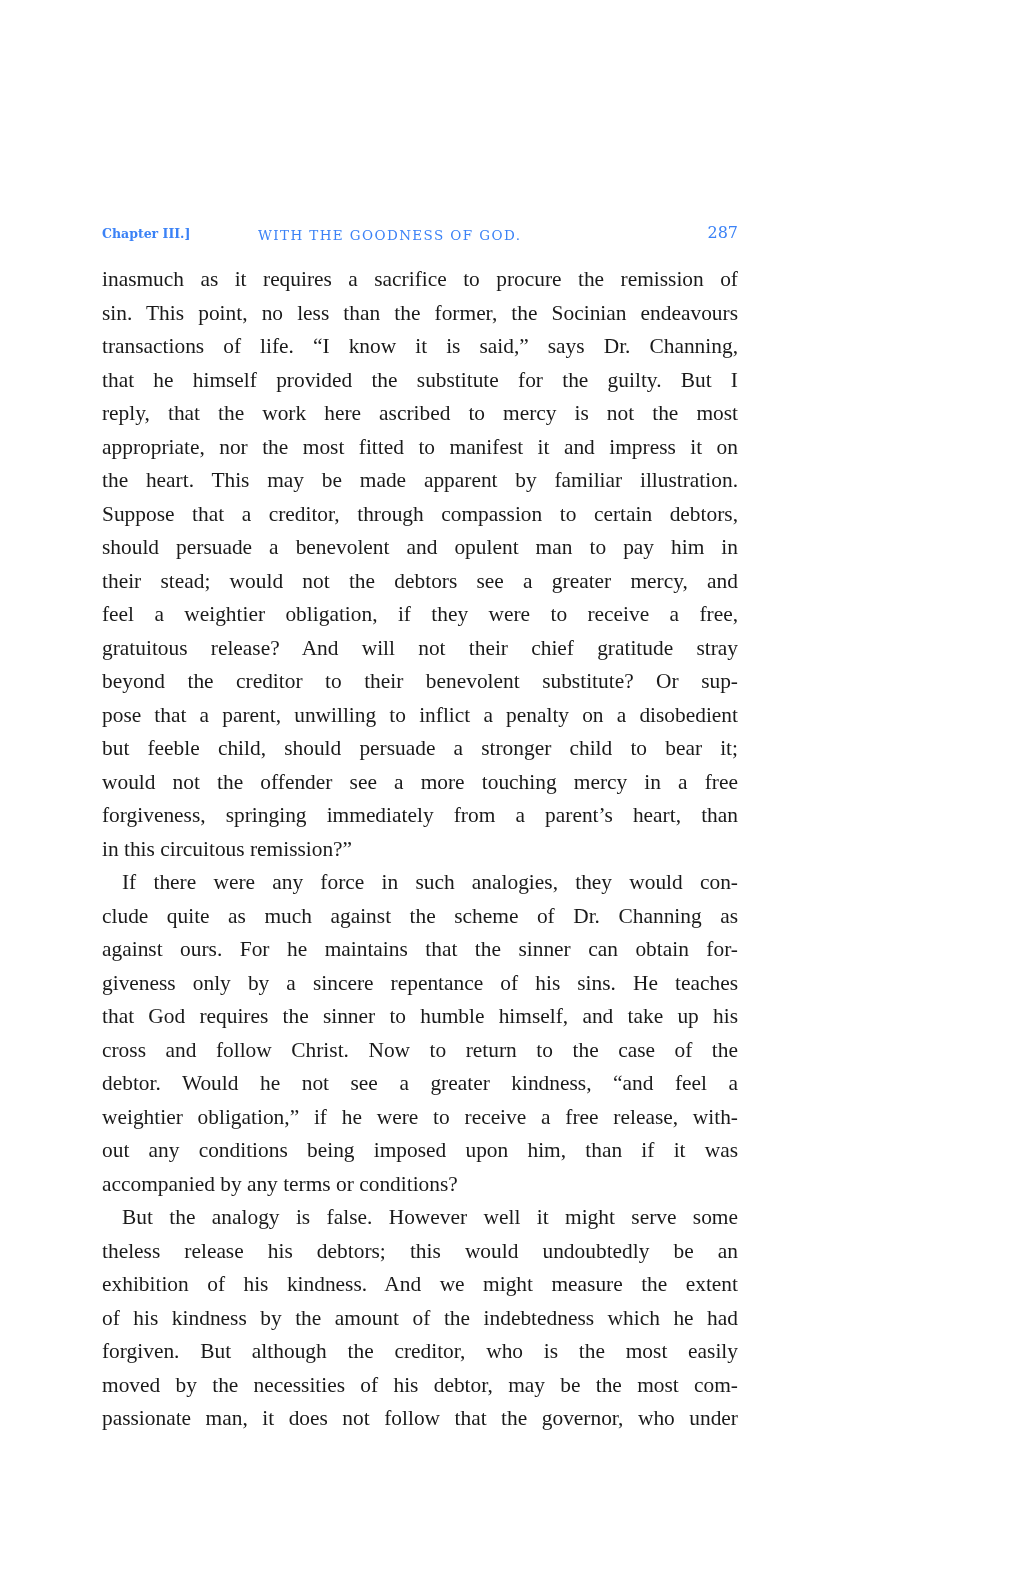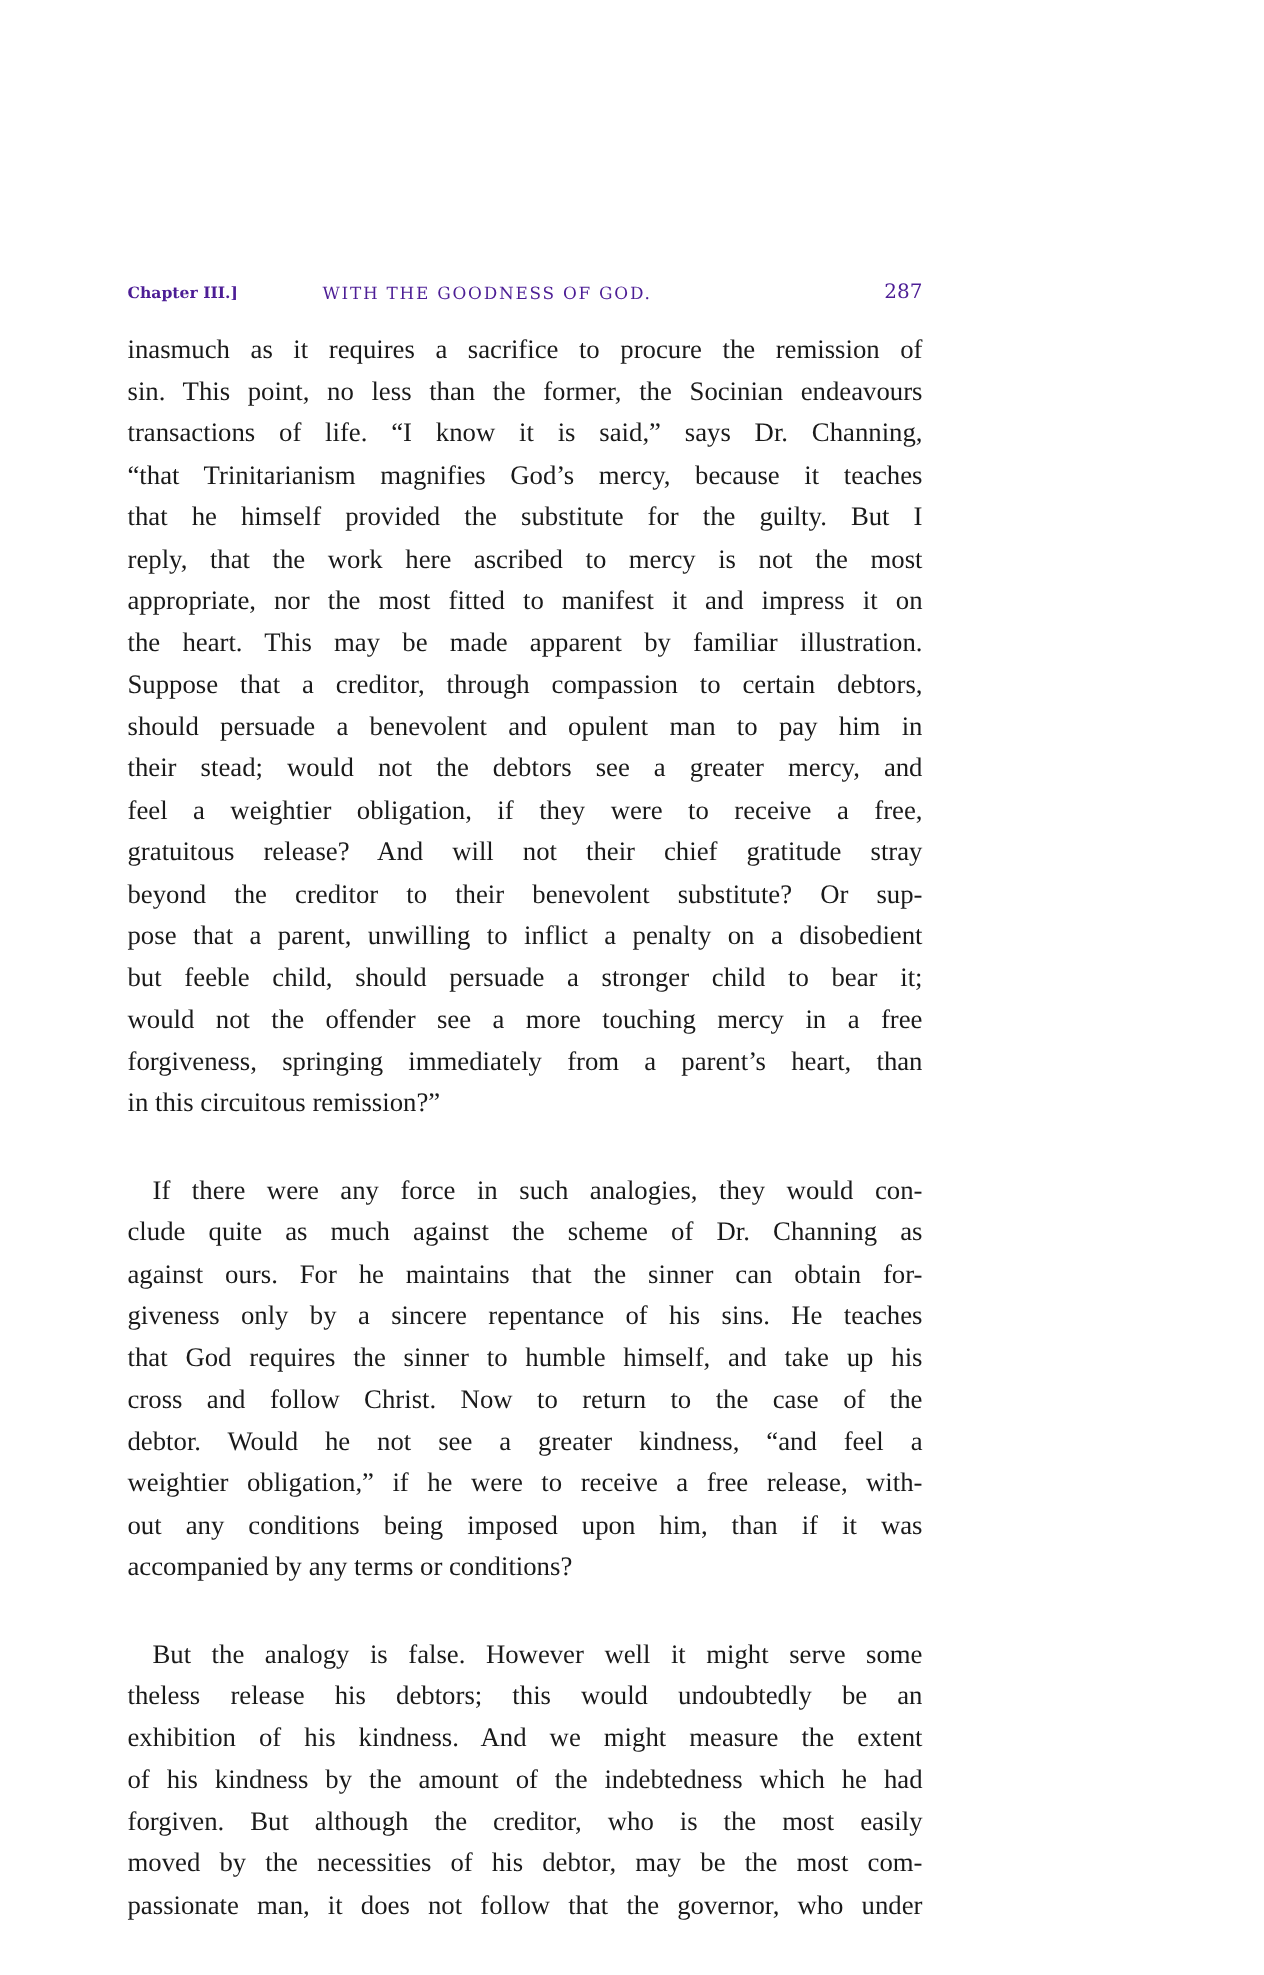--- a/index.html
+++ b/index.html
@@ -17,21 +17,21 @@
     .page {
       position: absolute;
       left: 102px;
       top: 222px;
       width: 636px;
     }
     .running-head {
       position: relative;
       height: 24px;
       font-family: "DejaVu Serif", serif;
-      color: #4c1d95;
+      color: #3b82f6;
     }
     .running-head .chapter {
       position: absolute;
       left: 0;
       top: 4px;
       font-size: 12.5px;
       font-weight: bold;
     }
     .running-head .title {
       position: absolute;
@@ -58,40 +58,38 @@
       white-space: nowrap;
       text-align: justify;
       text-align-last: justify;
       height: 33.5px;
     }
     .line.last {
       text-align-last: left;
     }
     .line.indent {
       padding-left: 20px;
-      margin-top: 36px;
     }
   </style>
 </head>
 <body>
 
 <div class="page">
   <div class="running-head">
     <span class="chapter">Chapter III.]</span>
     <span class="title">WITH THE GOODNESS OF GOD.</span>
     <span class="pageno">287</span>
   </div>
 
   <div class="body-text">
 
     <div>
       <span class="line">inasmuch as it requires a sacrifice to procure the remission of</span>
       <span class="line">sin.  This point, no less than the former, the Socinian endeavours</span>
       <span class="line">transactions of life.  “I know it is said,” says Dr. Channing,</span>
-      <span class="line">“that Trinitarianism magnifies God’s mercy, because it teaches</span>
       <span class="line">that he himself provided the substitute for the guilty.  But I</span>
       <span class="line">reply, that the work here ascribed to mercy is not the most</span>
       <span class="line">appropriate, nor the most fitted to manifest it and impress it on</span>
       <span class="line">the heart.  This may be made apparent by familiar illustration.</span>
       <span class="line">Suppose that a creditor, through compassion to certain debtors,</span>
       <span class="line">should persuade a benevolent and opulent man to pay him in</span>
       <span class="line">their stead; would not the debtors see a greater mercy, and</span>
       <span class="line">feel a weightier obligation, if they were to receive a free,</span>
       <span class="line">gratuitous release?  And will not their chief gratitude stray</span>
       <span class="line">beyond the creditor to their benevolent substitute?  Or sup-</span>

